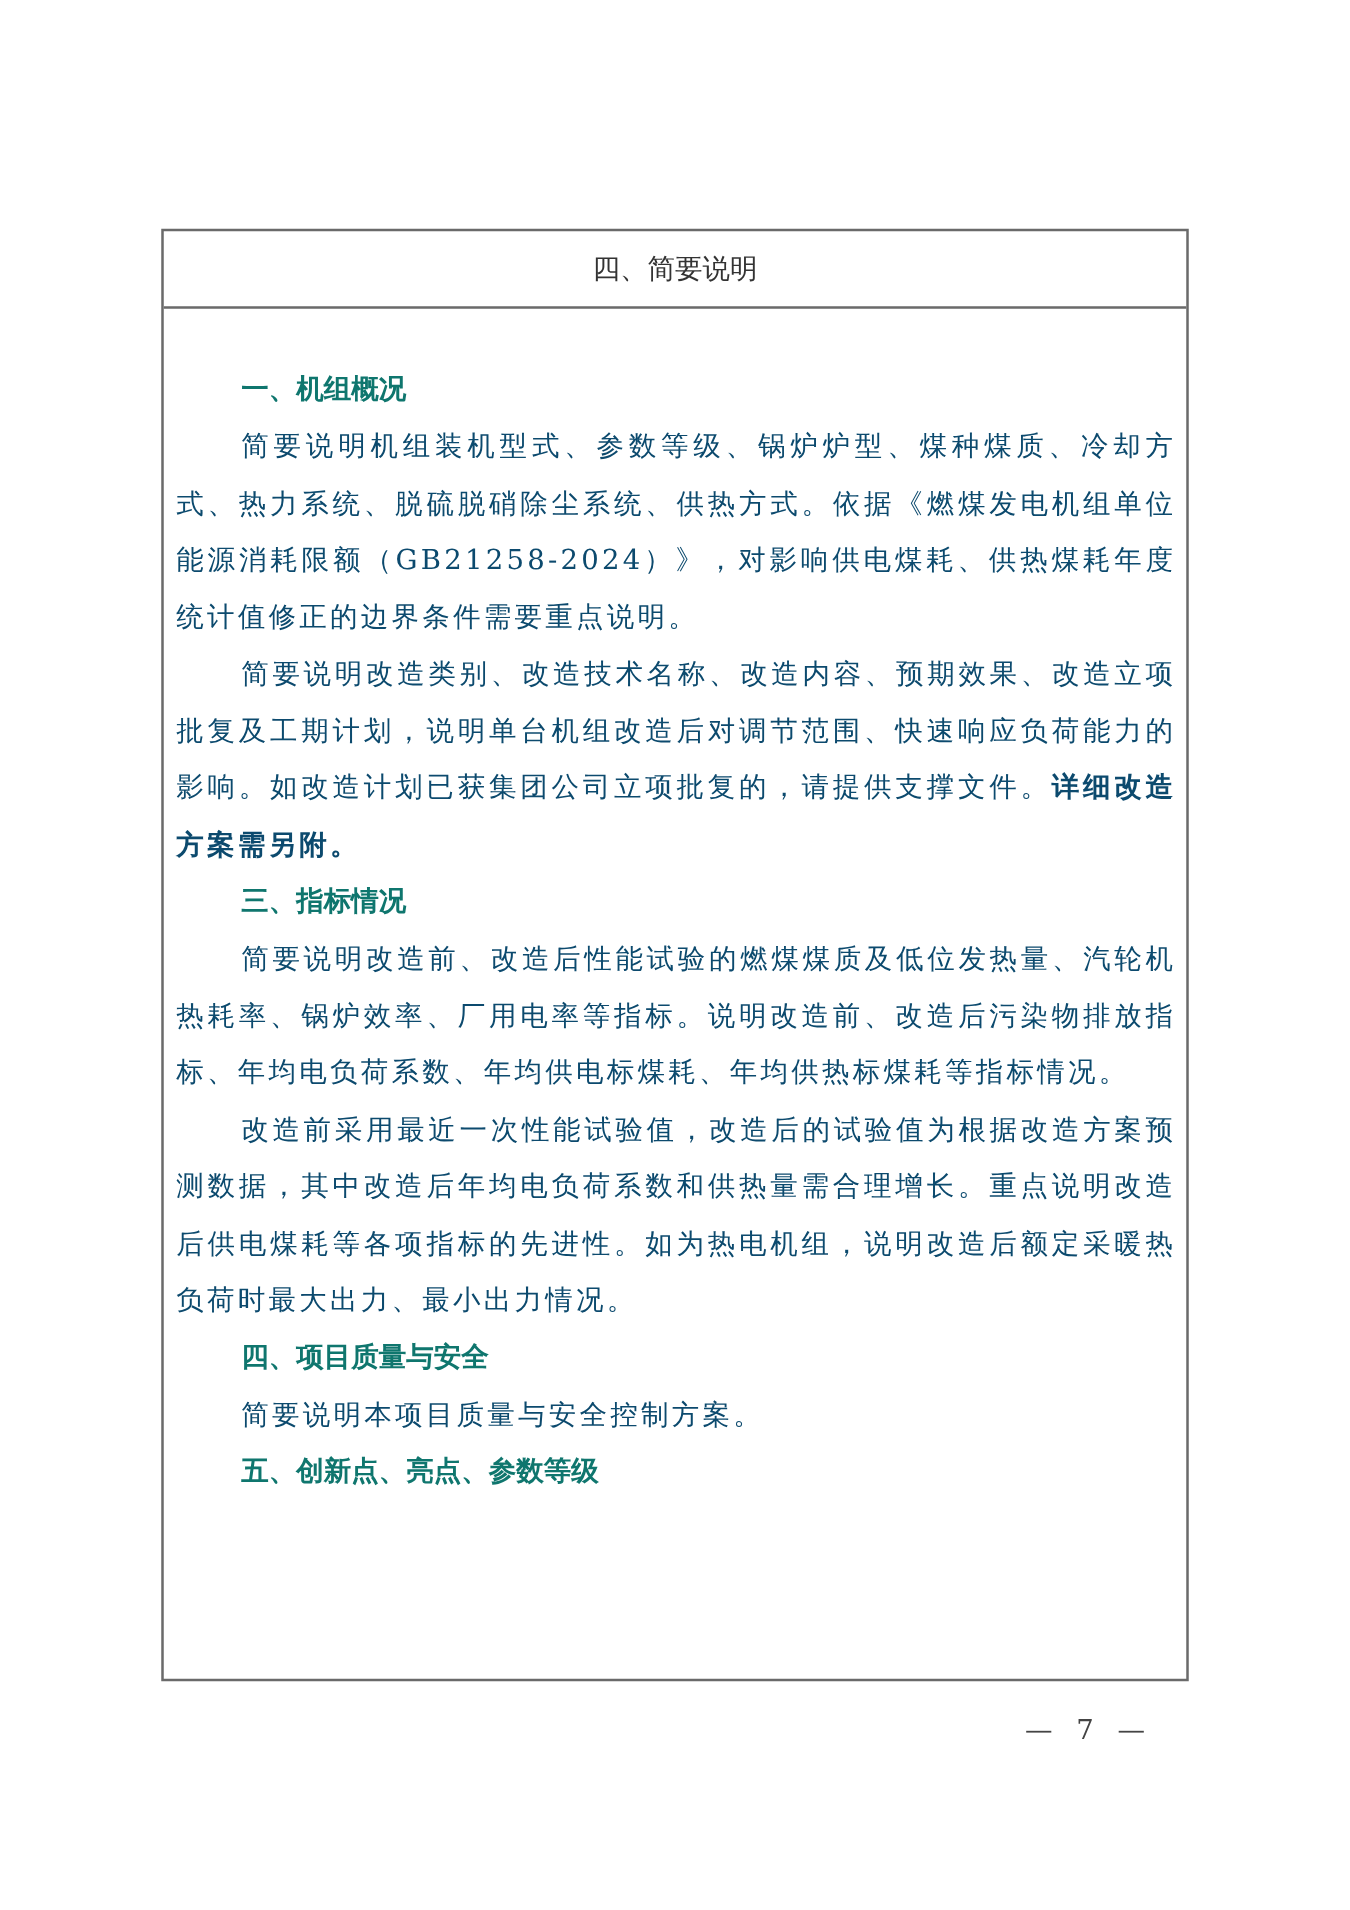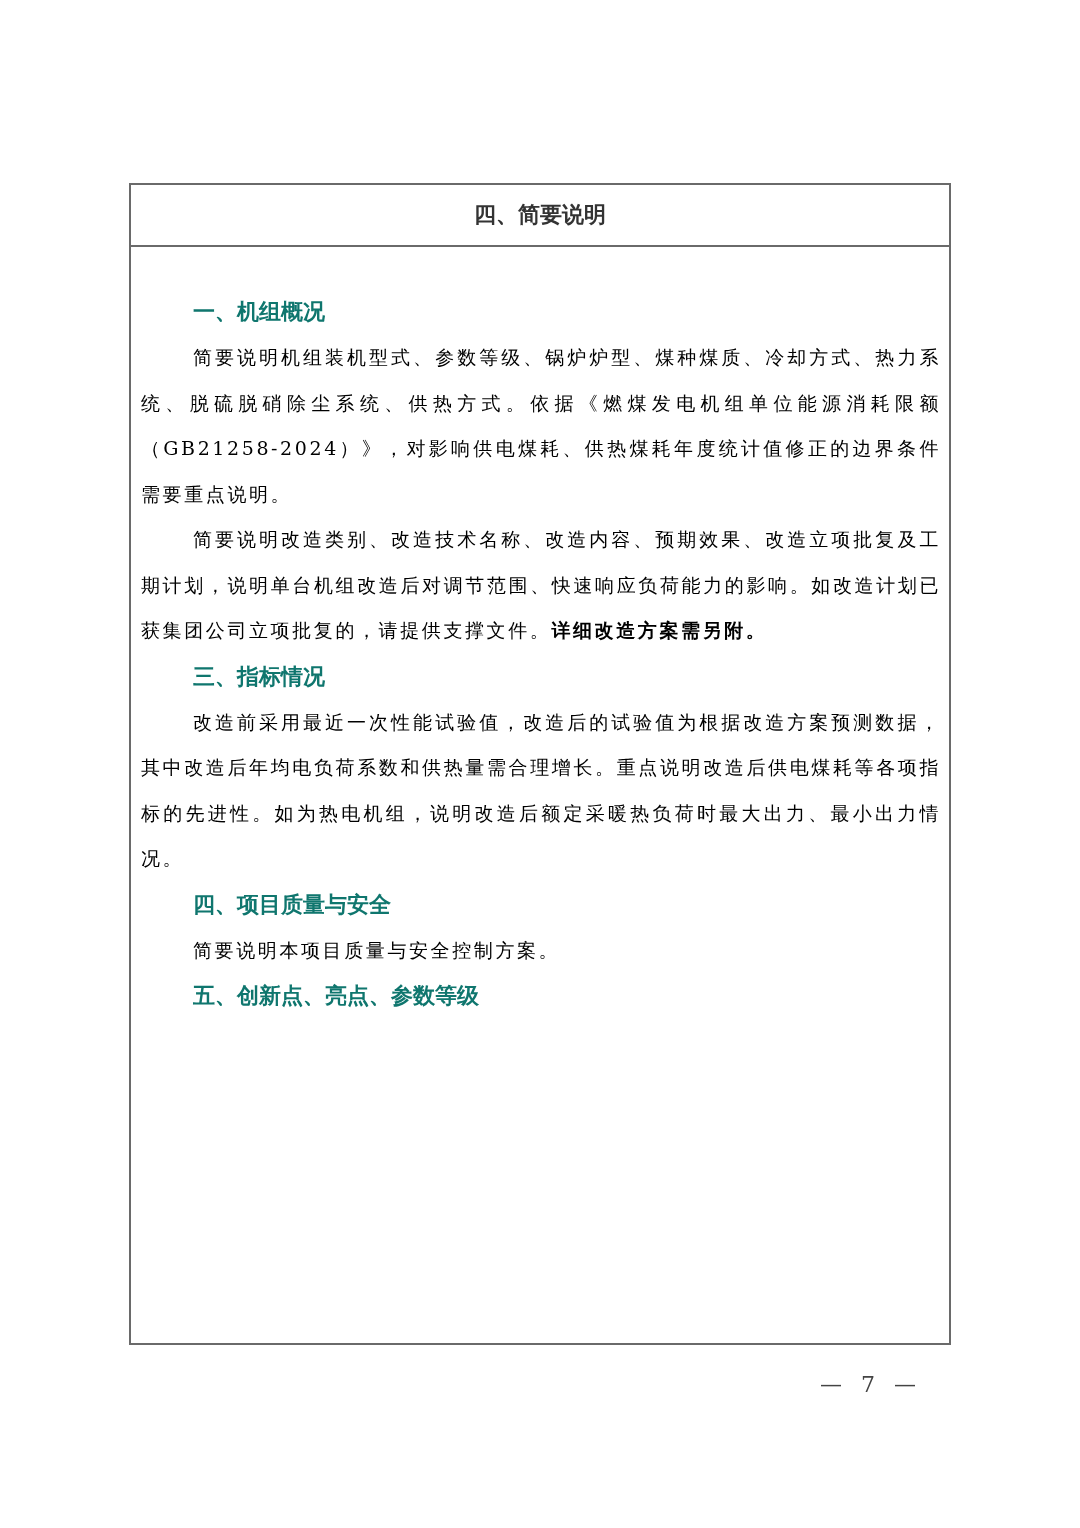--- a/index.html
+++ b/index.html
@@ -6,30 +6,30 @@
   body {
     width: 1080px; height: 1528px; background: #ffffff; position: relative; overflow: hidden;
     font-family: "DejaVu Serif", "Liberation Serif", serif; color: #2a2a2a;
   }
   .table-box {
     position: absolute; left: 129px; top: 183px; width: 822px; height: 1162px;
     border: 2px solid #6a6a6a; box-sizing: border-box;
   }
   .table-header {
     height: 60px; border-bottom: 2px solid #6a6a6a; display: flex; align-items: center; justify-content: center;
-    font-family: "DejaVu Sans", "Liberation Sans", sans-serif; font-size: 22px; color: #333; font-weight: bold;
+    font-family: "DejaVu Sans", "Liberation Sans", sans-serif; font-size: 22px; color: #333;
   }
   .content { padding: 18px 8px 0 10px; }
   .sec-heading {
     font-family: "DejaVu Sans", "Liberation Sans", sans-serif; font-weight: bold; font-size: 22px;
     line-height: 46px; padding-left: 52px; color: #0f766e; height: 46px;
   }
   .sec-heading.first { margin-top: 24px; }
   .para {
-    font-size: 19px; line-height: 45.5px; text-indent: 52px; text-align: justify; letter-spacing: 2.6px; color: #000000;
+    font-size: 22px; line-height: 45.5px; text-indent: 52px; text-align: justify; letter-spacing: 2.6px; color: #0c4a6e;
   }
   .para .strong { font-family: "DejaVu Sans", "Liberation Sans", sans-serif; font-weight: bold; }
   .page-number {
     position: absolute; left: 820px; top: 1372px; font-size: 22px; color: #444; letter-spacing: 6px;
   }
   .watermark {
     position: absolute; left: 8px; top: 1564px; display: flex; align-items: center; gap: 6px;
     font-family: "DejaVu Sans", "Liberation Sans", sans-serif; font-size: 18px; color: #ffffff;
     text-shadow: 0 0 2px #999, 0 0 3px #aaa;
   }
@@ -41,20 +41,21 @@
 <div class="table-box">
   <div class="table-header">四、简要说明</div>
   <div class="content">
 
     <div class="sec-heading first">一、机组概况</div>
     <div class="para"><span>简要说明机组装机型式、参数等级、锅炉炉型、煤种煤质、冷却方式、热力系统、脱硫脱硝除尘系统、供热方式。依据《燃煤发电机组单位能源消耗限额（GB21258-2024）》，对影响供电煤耗、供热煤耗年度统计值修正的边界条件需要重点说明。</span></div>
 
     <div class="para"><span>简要说明改造类别、改造技术名称、改造内容、预期效果、改造立项批复及工期计划，说明单台机组改造后对调节范围、快速响应负荷能力的影响。如改造计划已获集团公司立项批复的，请提供支撑文件。</span><span class="strong">详细改造方案需另附。</span></div>
 
     <div class="sec-heading">三、指标情况</div>
+    <div class="para"><span>简要说明改造前、改造后性能试验的燃煤煤质及低位发热量、汽轮机热耗率、锅炉效率、厂用电率等指标。说明改造前、改造后污染物排放指标、年均电负荷系数、年均供电标煤耗、年均供热标煤耗等指标情况。</span></div>
     <div class="para"><span>改造前采用最近一次性能试验值，改造后的试验值为根据改造方案预测数据，其中改造后年均电负荷系数和供热量需合理增长。重点说明改造后供电煤耗等各项指标的先进性。如为热电机组，说明改造后额定采暖热负荷时最大出力、最小出力情况。</span></div>
 
     <div class="sec-heading">四、项目质量与安全</div>
     <div class="para"><span>简要说明本项目质量与安全控制方案。</span></div>
 
     <div class="sec-heading">五、创新点、亮点、参数等级</div>
 
   </div>
 </div>
 

